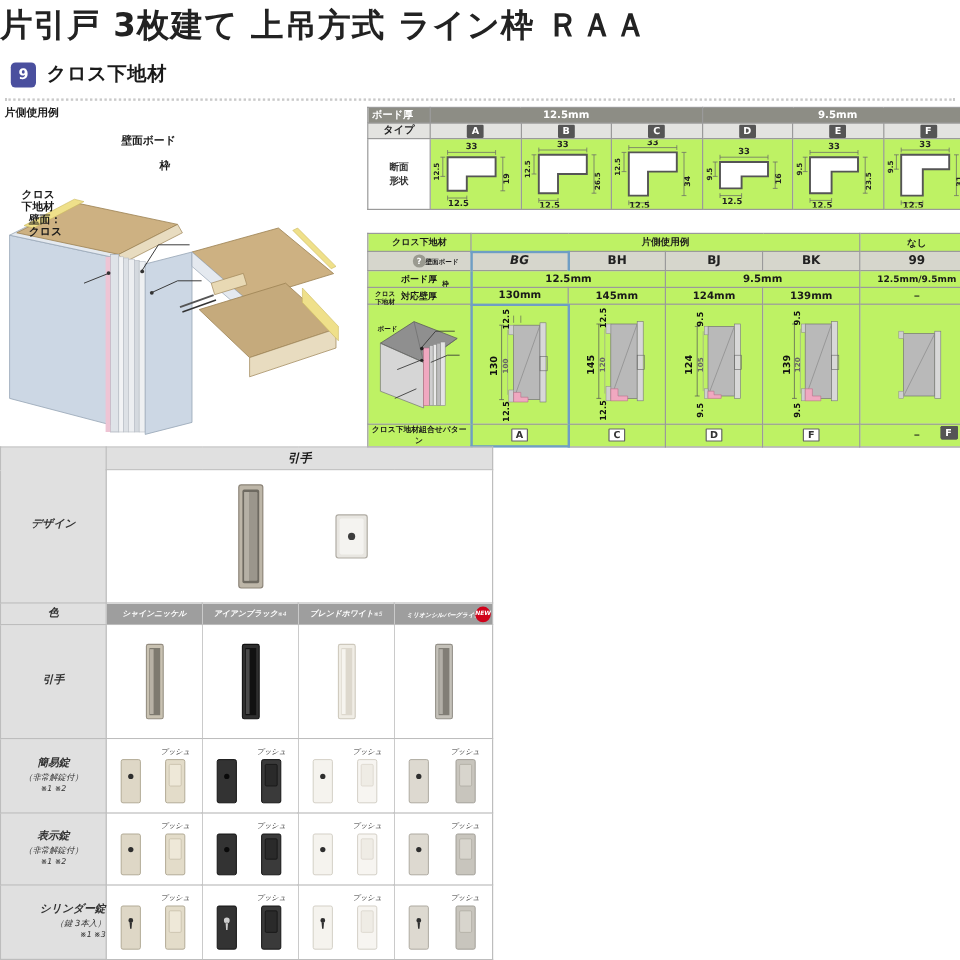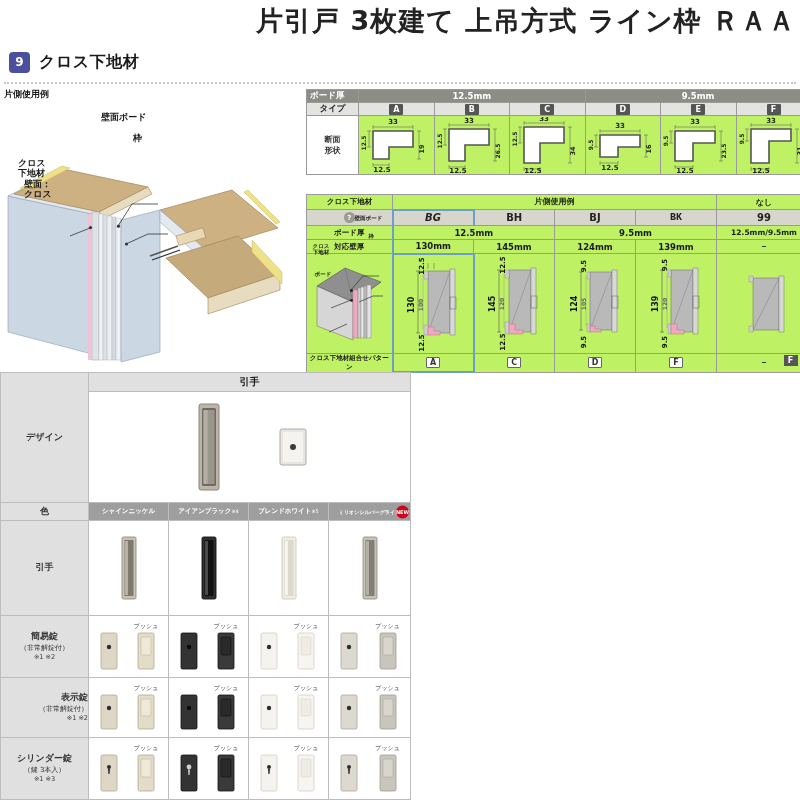--- a/index.html
+++ b/index.html
@@ -4,21 +4,21 @@
 <style>
   * { box-sizing: border-box; }
   html, body { margin:0; padding:0; }
   body {
     width:800px; height:800px; background:#ffffff;
     font-family:"DejaVu Sans","Liberation Sans",sans-serif;
     color:#1a1a1a; overflow:hidden; position:relative;
   }
 
   
-  .title-bar { height:42px; display:flex; align-items:center; justify-content:flex-end; padding-right:4px; }
+  .title-bar { height:42px; display:flex; align-items:center; justify-content:flex-start; padding-right:4px; }
   .title-bar .title { font-size:27px; font-weight:bold; letter-spacing:1px; color:#222; white-space:nowrap; }
 
   
   .section-head { height:40px; display:flex; align-items:center; padding-left:9px; gap:9px; }
   .sec-badge {
     width:21px; height:21px; border-radius:4px; background:#4a4f9e; color:#fff;
     font-size:12px; font-weight:bold; display:flex; align-items:center; justify-content:center;
   }
   .sec-title { font-size:16px; font-weight:bold; letter-spacing:.5px; }
   .sec-rule { height:2px; border-top:2px dotted #c9c9c9; margin:0 4px; }
@@ -50,21 +50,21 @@
   .det svg { position:absolute; left:50%; top:50%; transform:translate(-50%,-50%); }
 
   .hl-l { border-left:2px solid #6f9ec4 !important; }
   .hl-r { border-right:2px solid #6f9ec4 !important; }
   .hl-t { border-top:2px solid #6f9ec4 !important; }
   .hl-b { border-bottom:2px solid #6f9ec4 !important; }
 
   
   .lower { position:absolute; left:0; top:372px; width:410px; height:428px; }
   table.htbl { border-collapse:collapse; table-layout:fixed; width:410px; }
-  table.htbl td { border:1px solid #bdbdbd; padding:0; text-align:center; vertical-align:middle; }
+  table.htbl td { border:1px solid #bdbdbd; padding:0; text-align:center; vertical-align:middle;font-style:italic; }
   .hrow-lbl { background:#e0e0e0; font-size:9px; font-weight:bold; color:#333; line-height:1.45; }
   .hrow-lbl .sub { font-size:7px; font-weight:normal; display:block; }
   .hrow-lbl .mk  { font-size:6.5px; font-weight:normal; display:block; }
   .hhead { background:#e0e0e0; font-size:10px; font-weight:bold; }
   .chead { background:#9e9e9e; color:#fff; font-size:6.5px; font-weight:bold; position:relative; }
   .chead .mk { font-size:5px; font-weight:normal; }
   .newbadge { position:absolute; right:1px; top:50%; transform:translateY(-50%);
     width:13px; height:13px; border-radius:50%; background:#d0021b; color:#fff;
     font-size:5px; font-weight:bold; display:flex; align-items:center; justify-content:center; }
   .prodcell { background:#fff; position:relative; height:100%; }
@@ -280,21 +280,21 @@
       <td class="cellwhite" colspan="4" style="font-size:8px;">片側使用例</td>
       <td class="cellwhite" style="font-size:8px;">なし</td>
     </tr>
     <tr>
       <td class="hdr-olive" style="height:16px;">
         <span style="display:inline-flex;width:11px;height:11px;border-radius:50%;background:#9a9a90;color:#fff;font-size:7px;align-items:center;justify-content:center;">?</span>
       </td>
       <td class="hdr-olive hl-l hl-r hl-t" style="font-size:10px;font-style:italic;">BG</td>
       <td class="hdr-olive" style="font-size:10px;">BH</td>
       <td class="hdr-olive" style="font-size:10px;">BJ</td>
-      <td class="hdr-olive" style="font-size:10px;font-family:Liberation Mono, monospace;">BK</td>
+      <td class="hdr-olive" style="font-size:10px;">BK</td>
       <td class="hdr-olive" style="font-size:10px;">99</td>
     </tr>
     <tr>
       <td class="cellwhite" style="font-size:7.5px;height:14px;">ボード厚</td>
       <td class="cellwhite hl-l" colspan="2">12.5mm</td>
       <td class="cellwhite" colspan="2">9.5mm</td>
       <td class="cellwhite" style="font-size:7.5px;">12.5mm/9.5mm</td>
     </tr>
     <tr>
       <td class="cellwhite" style="font-size:7.5px;height:14px;">対応壁厚</td>
@@ -618,21 +618,21 @@
             <svg width="20" height="38" viewBox="0 0 20 38">
                   <rect x="2" y="1" width="16" height="36" rx="1.5" fill="#c8c5bd" stroke="#a09d95" stroke-width="0.8"></rect>
                   <rect x="5" y="5" width="10" height="18" rx="1" fill="#d8d5cd" stroke="#aba89f" stroke-width="0.6"></rect>
                 </svg>
               </div>
         </div>
       </td>
     </tr>
 
     <tr>
-      <td class="hrow-lbl" style="height:60px;text-align:right;">
+      <td class="hrow-lbl" style="height:60px;">
         <span>表示錠</span>
         <span class="sub">（非常解錠付）</span>
         <span class="mk">※1 ※2</span>
       </td>
       <td class="prodcell">
         <div class="pair">
           <div class="pitem">
                 <div class="spacer"></div>
             <svg width="20" height="36" viewBox="0 0 20 36">
                   <rect x="2" y="1" width="16" height="34" rx="1.5" fill="#ded7c6" stroke="#b0a893" stroke-width="0.8"></rect>
@@ -698,21 +698,21 @@
             <svg width="20" height="36" viewBox="0 0 20 36">
                   <rect x="2" y="1" width="16" height="34" rx="1.5" fill="#c8c5bd" stroke="#a09d95" stroke-width="0.8"></rect>
                   <rect x="5" y="5" width="10" height="17" rx="1" fill="#d8d5cd" stroke="#aba89f" stroke-width="0.6"></rect>
                 </svg>
               </div>
         </div>
       </td>
     </tr>
 
     <tr>
-      <td class="hrow-lbl" style="height:62px;">
+      <td class="hrow-lbl" style="height:62px;text-align:right;">
         <span>シリンダー錠</span>
         <span class="sub">（鍵 3本入）</span>
         <span class="mk">※1 ※3</span>
       </td>
       <td class="prodcell">
         <div class="pair">
           <div class="pitem">
                 <div class="spacer"></div>
             <svg width="20" height="38" viewBox="0 0 20 38">
                   <rect x="2" y="1" width="16" height="36" rx="1.5" fill="#ded7c6" stroke="#b0a893" stroke-width="0.8"></rect>

